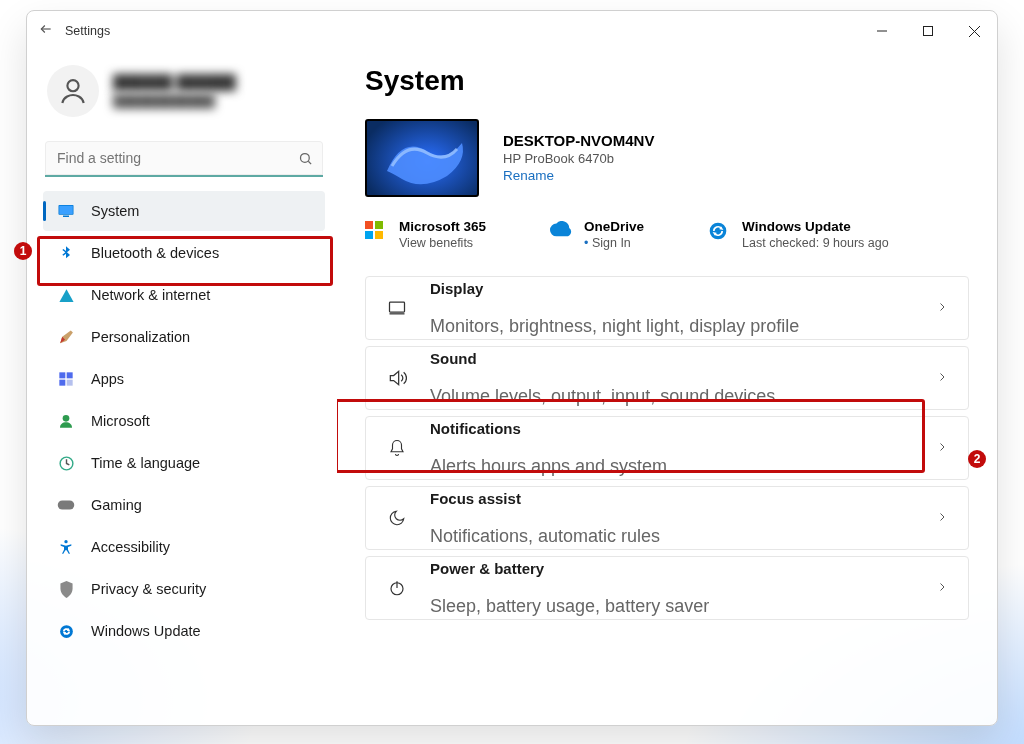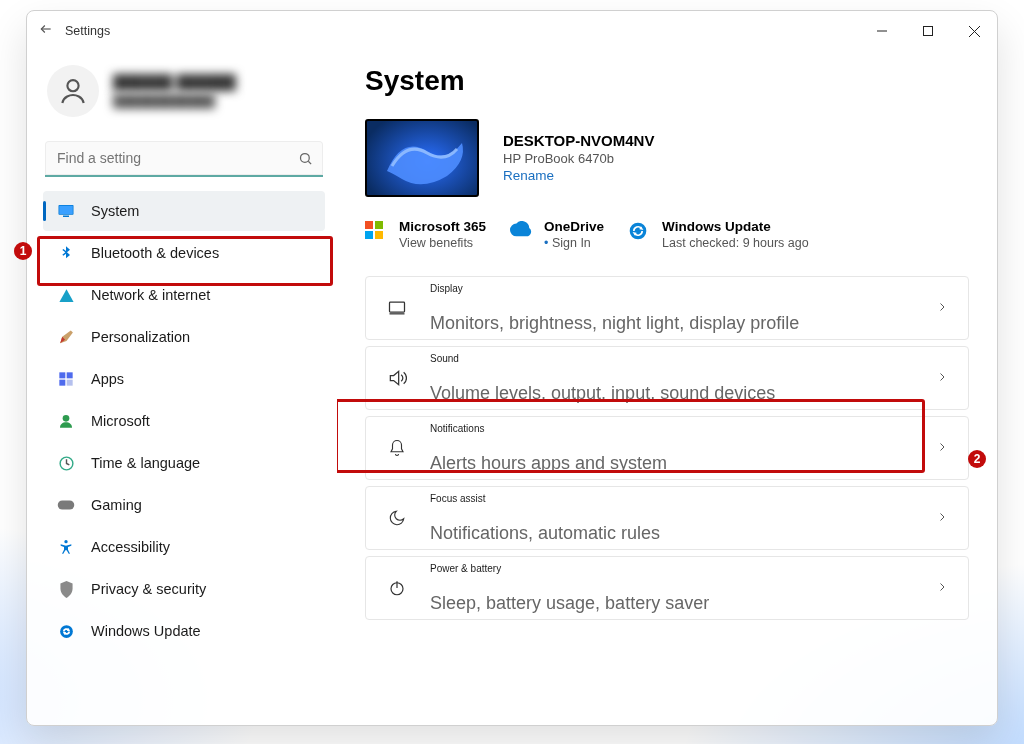--- a/index.html
+++ b/index.html
@@ -42,31 +42,31 @@
 
   
   .main{flex:1;padding:4px 28px 0 28px;overflow:hidden;}
   h1{font-size:28px;font-weight:600;margin:10px 0 22px;}
   .device{display:flex;align-items:center;gap:24px;}
   .thumb{width:110px;height:74px;border:2px solid #000;border-radius:3px;overflow:hidden;position:relative;
     background:radial-gradient(90px 70px at 55% 55%,#2a6fff,#0a2c62 75%);}
   .dev-text .dname{font-weight:600;font-size:15px;}
   .dev-text .dmodel{font-size:13px;color:#555;margin-top:2px;}
   .dev-text .rename{color:#1a6fc0;font-size:13.5px;cursor:pointer;display:inline-block;}
-  .statusrow{display:flex;gap:24px;margin:22px 0 26px;align-items:flex-start;flex-wrap:wrap;}
+  .statusrow{display:flex;gap:64px;margin:22px 0 26px;align-items:flex-start;flex-wrap:wrap;}
   .sitem{display:flex;gap:12px;align-items:flex-start;}
   .sico{width:22px;height:22px;margin-top:2px;}
   .sitem .sh{font-weight:600;font-size:13.5px;}
   .sitem .ss{font-size:12.5px;color:#555;margin-top:2px;}
   .dotlink{color:#1a6fc0;} .dotlink::before{content:"• ";color:#1a6fc0;}
 
   .cards{display:flex;flex-direction:column;gap:6px;}
   .card{border:1px solid #e6e6e6;border-radius:4px;background:#fff;height:62px;display:flex;align-items:center;padding:0 20px;gap:22px;cursor:default;}
   .cico{width:22px;height:22px;color:#333;display:flex;align-items:center;justify-content:center;}
-  .ctxt .ch{font-size:10px;color:#1b1b1b;}
+  .ctxt .ch{font-size:15px;color:#1b1b1b;font-weight:bold;}
   .ctxt .cs{font-size:18px;color:#666;margin-top:19px;}
   .chev{margin-left:auto;color:#555;}
 
   
   .ms365{width:18px;height:18px;display:grid;grid-template-columns:8px 8px;grid-template-rows:8px 8px;gap:2px;}
   .ms365 span:nth-child(1){background:#f25022;} .ms365 span:nth-child(2){background:#7fba00;}
   .ms365 span:nth-child(3){background:#00a4ef;} .ms365 span:nth-child(4){background:#ffb900;}
 </style>
 </head>
 <body>

